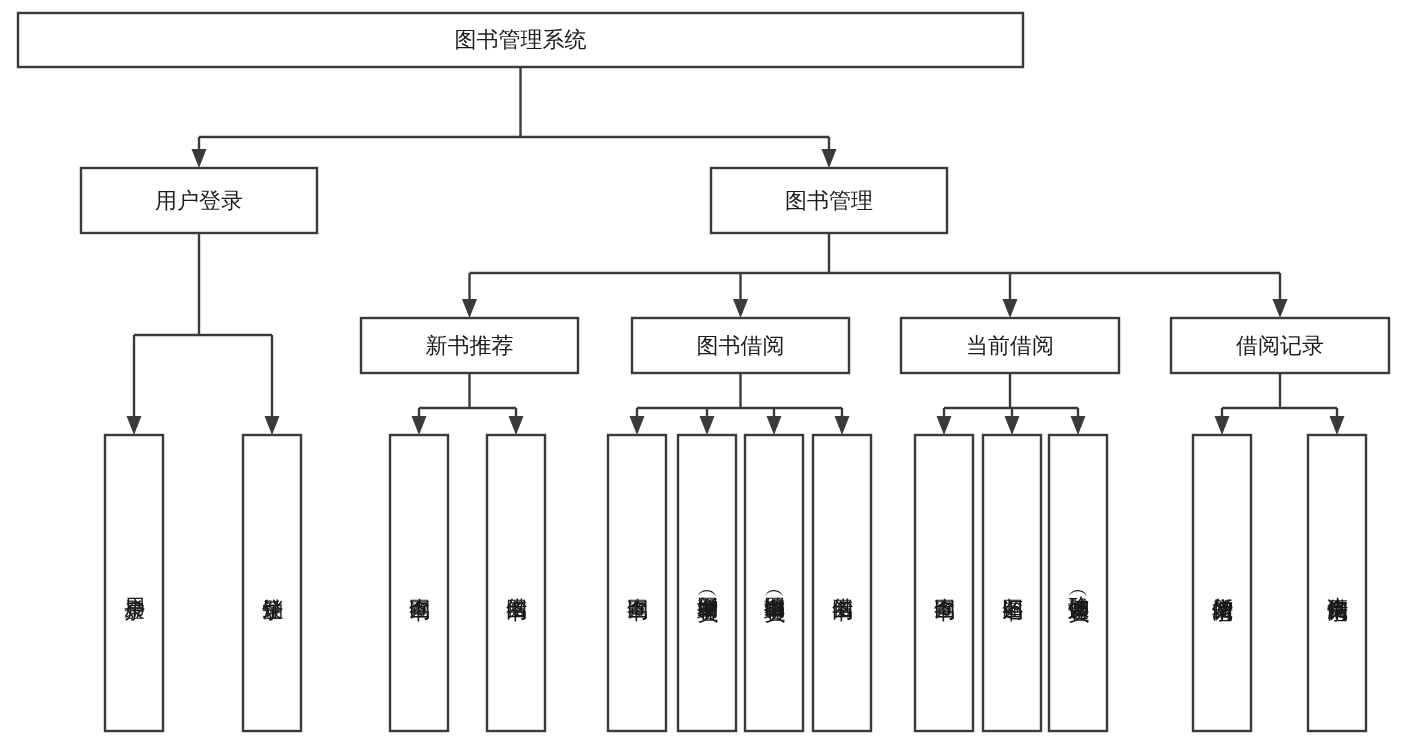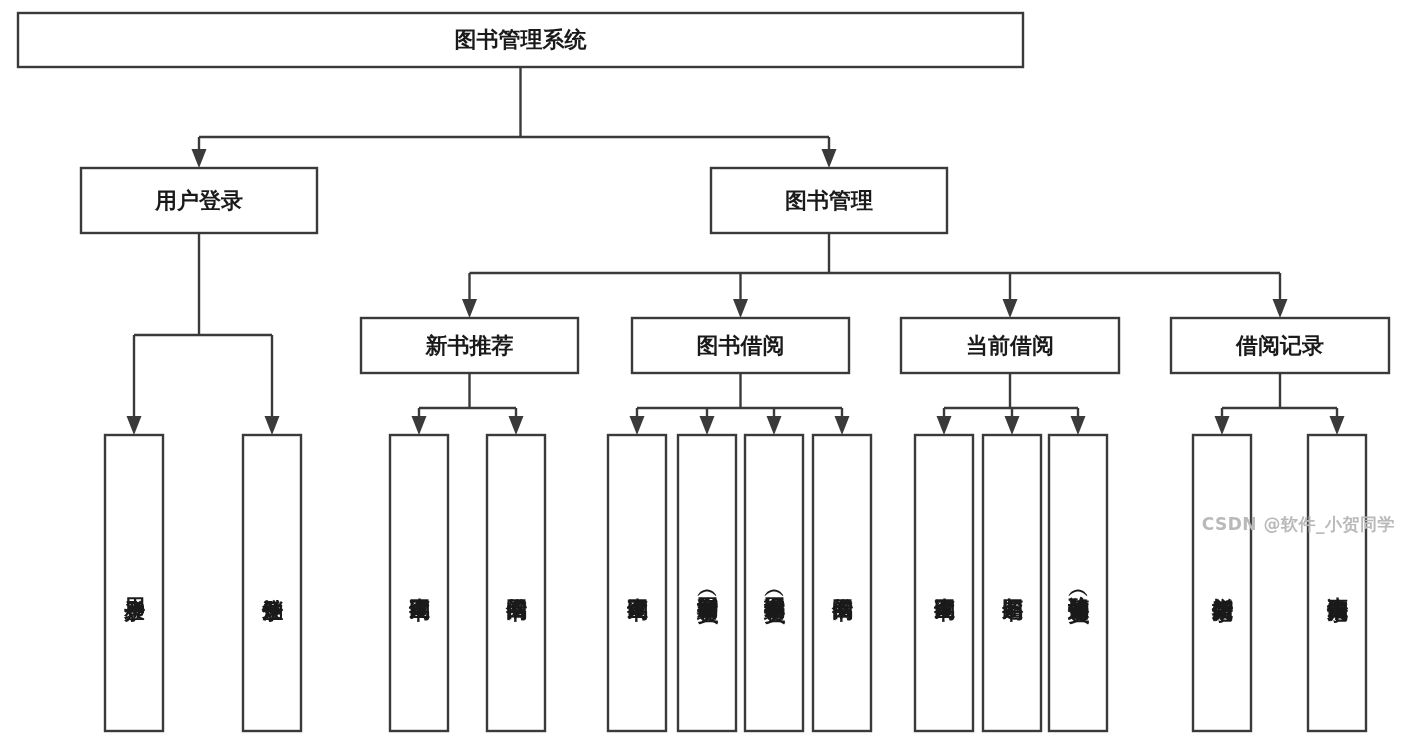--- a/index.html
+++ b/index.html
@@ -13,21 +13,20 @@
     width: 1405px;
     height: 747px;
     overflow: hidden;
     position: relative;
   }
   #diagram-root {
     position: relative;
     width: 1405px;
     height: 542px;
     background: #ffffff;
-    font-weight: bold;
   }
   svg#chart-svg {
     position: absolute;
     top: 0;
     left: 0;
     width: 1405px;
     height: 747px;
     display: block;
   }
   .node-box {
@@ -207,14 +206,13 @@
       <div class="leaf-label-wrap" style="left: 1049px; top: 435px; width: 58px; height: 296px;">
         <span class="leaf-label">确认归还（管理员）</span>
       </div>
       <div class="leaf-label-wrap" style="left: 1193px; top: 435px; width: 58px; height: 296px;">
         <span class="leaf-label">新增借阅记录</span>
       </div>
       <div class="leaf-label-wrap" style="left: 1308px; top: 435px; width: 58px; height: 296px;">
         <span class="leaf-label">查询借阅记录</span>
       </div>
     </div>
-  <div class="watermark">CSDN @软件_小贺同学</div>
 </div>
 
 </body></html>

